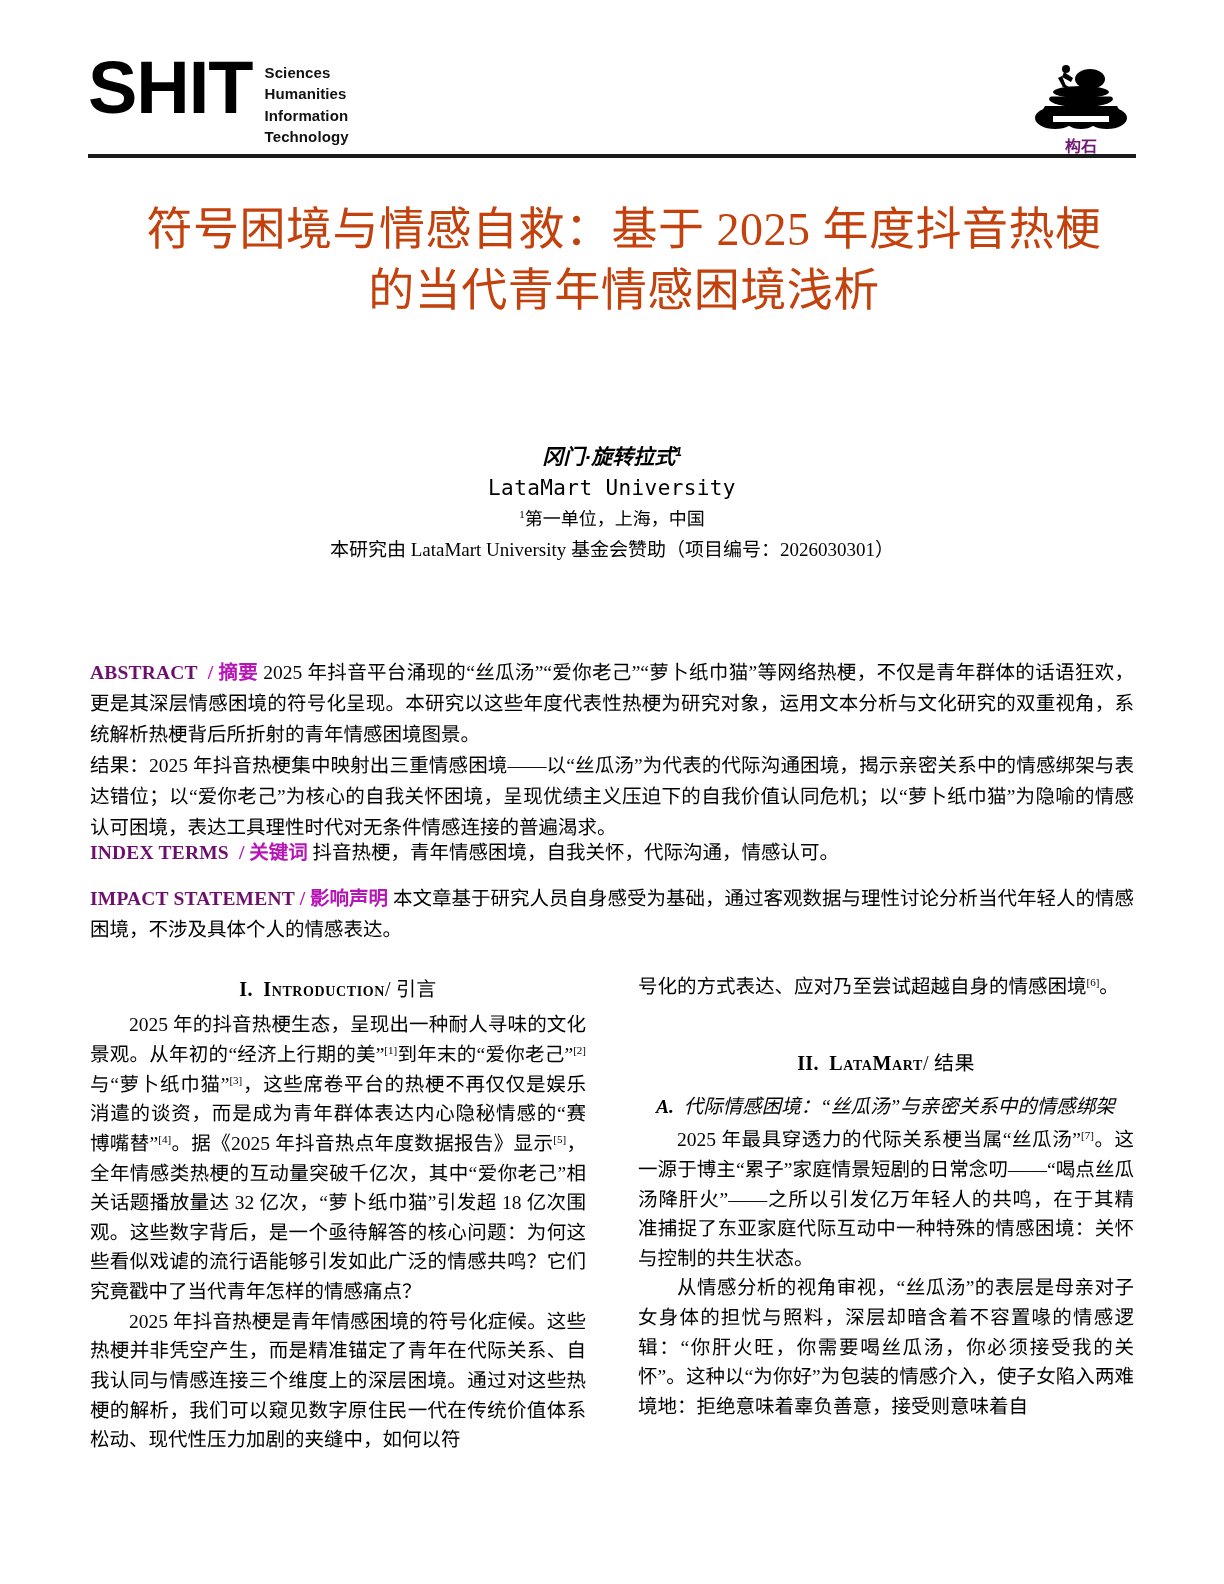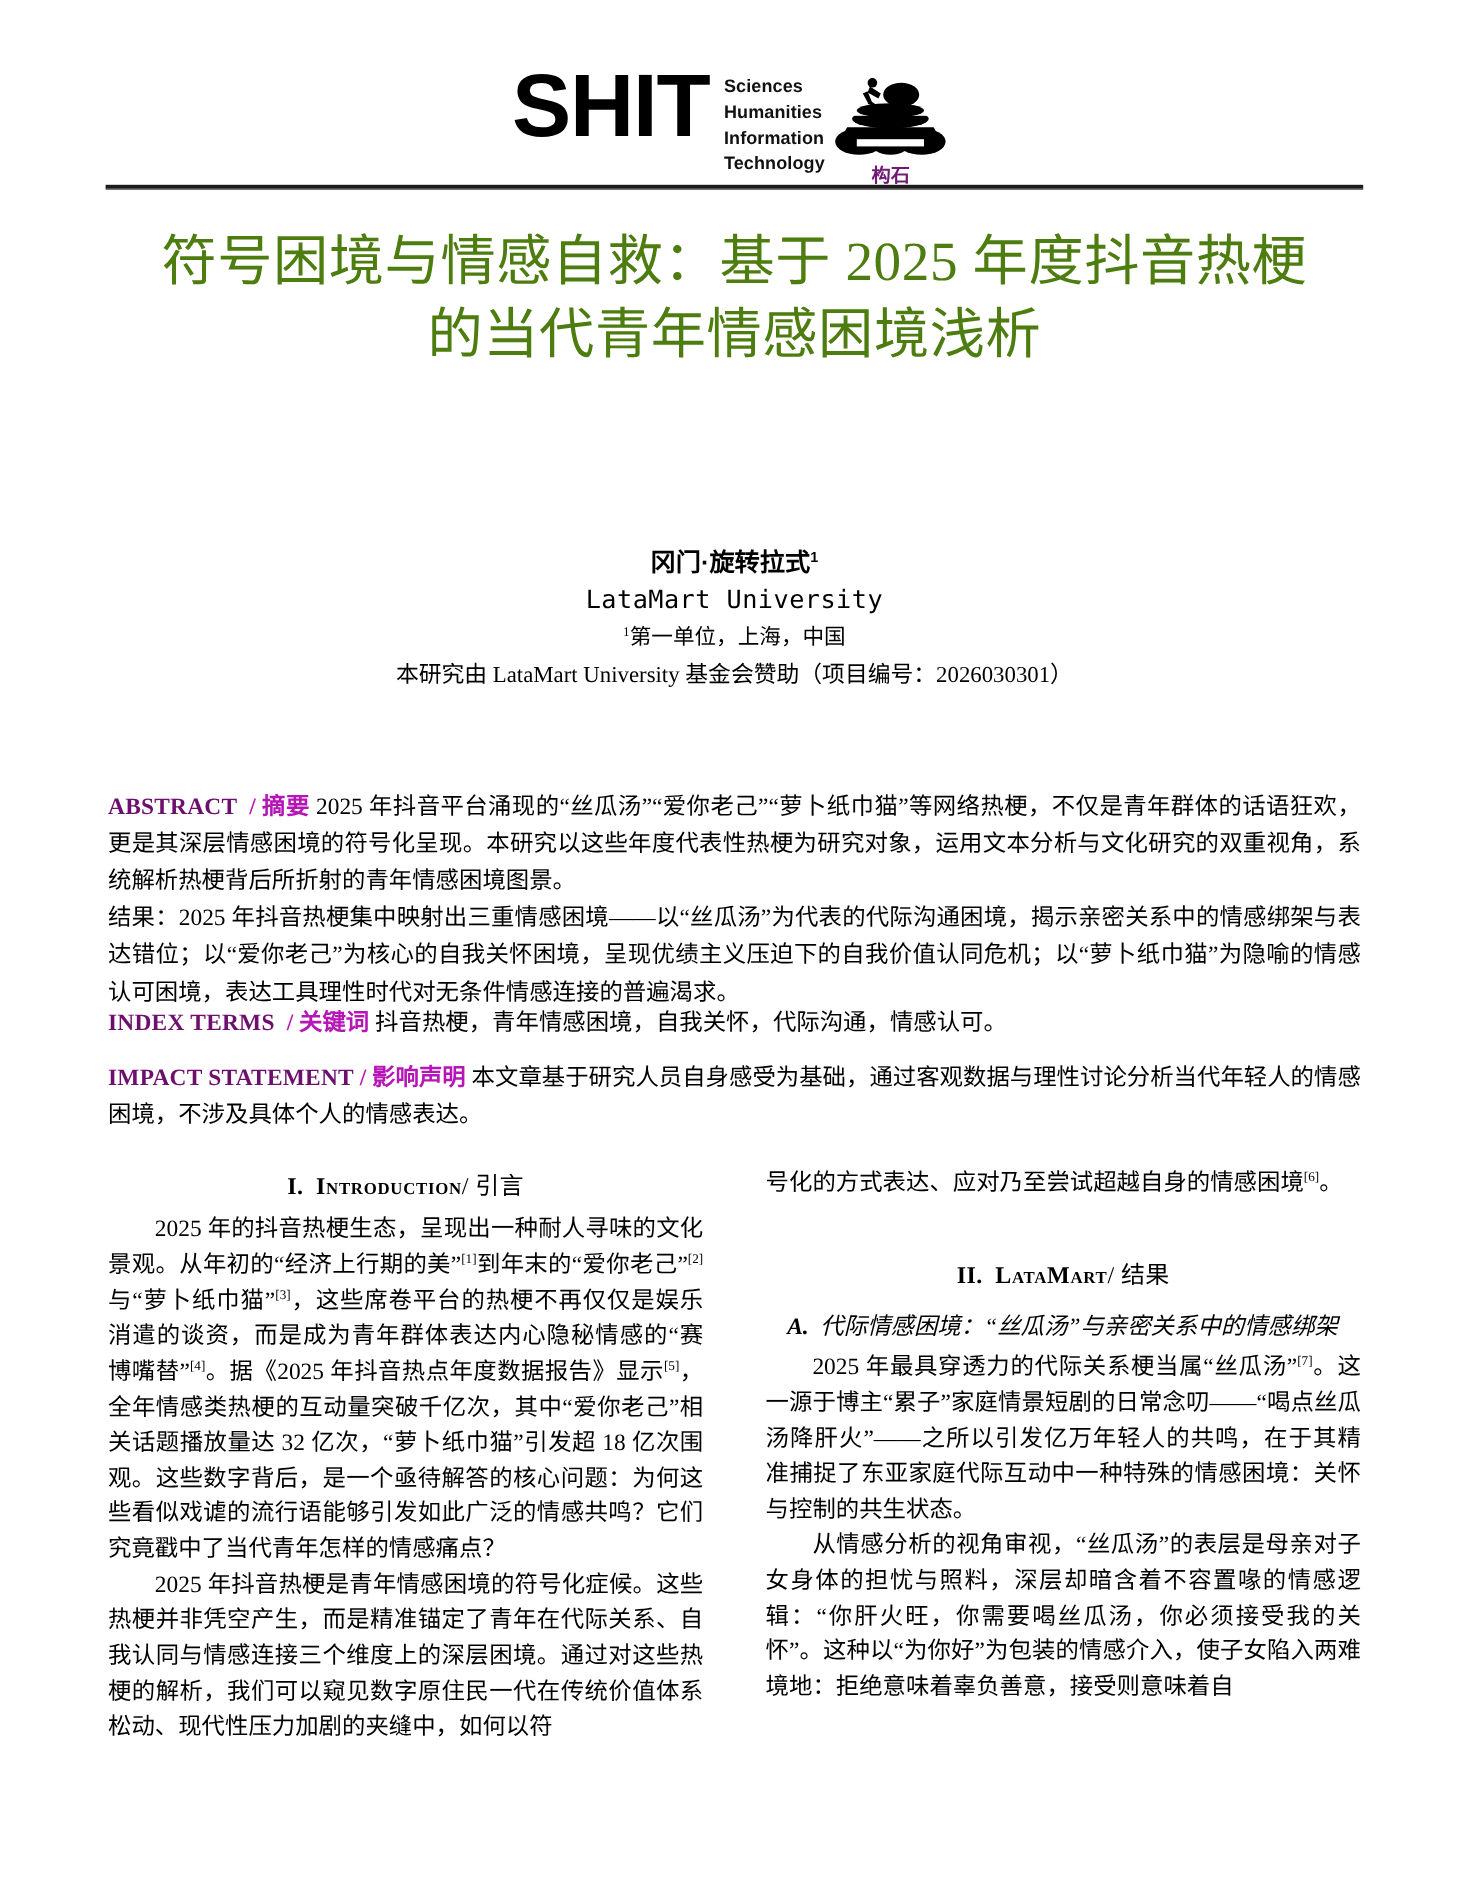--- a/index.html
+++ b/index.html
@@ -27,21 +27,21 @@
 
   
   .masthead {
     position: absolute;
     left: 88px;
     top: 52px;
     width: 1048px;
     height: 104px;
     display: flex;
     align-items: flex-start;
-    justify-content: center;
+    justify-content: space-between;
   }
   .brand-left {
     display: flex;
     align-items: flex-start;
     gap: 12px;
   }
   .brand-acronym {
     font-family: "Liberation Sans", "DejaVu Sans", sans-serif;
     font-weight: bold;
     font-size: 74px;
@@ -89,42 +89,43 @@
     box-sizing: border-box;
   }
 
   
   .doc-title {
     position: absolute;
     left: 112px;
     top: 188px;
     width: 1000px;
     text-align: center;
-    color: #4d7c0f;
+    color: #c2410c;
     font-size: 46px;
     line-height: 1.32;
     font-weight: normal;
     font-family: "Liberation Serif", "DejaVu Serif", serif;
-    margin: 0;
+    margin: 12px;
     letter-spacing: 0.5px;
   }
 
   
   .author-block {
     position: absolute;
     left: 112px;
     top: 440px;
     width: 1000px;
     text-align: center;
   }
   .author-name {
     font-family: "Liberation Sans", "DejaVu Sans", sans-serif;
     font-weight: bold;
     font-size: 21px;
-    margin: 12px 0 6px 0;
+    margin: 0 0 6px 0;
+    font-style: italic;
   }
   .author-name sup { font-size: 12px; font-weight: bold; }
   .author-affil-en {
     font-family: "DejaVu Sans Mono", "Liberation Mono", monospace;
     font-size: 21px;
     margin: 0 0 4px 0;
     letter-spacing: 0.4px;
   }
   .author-affil-cn {
     font-size: 18px;

